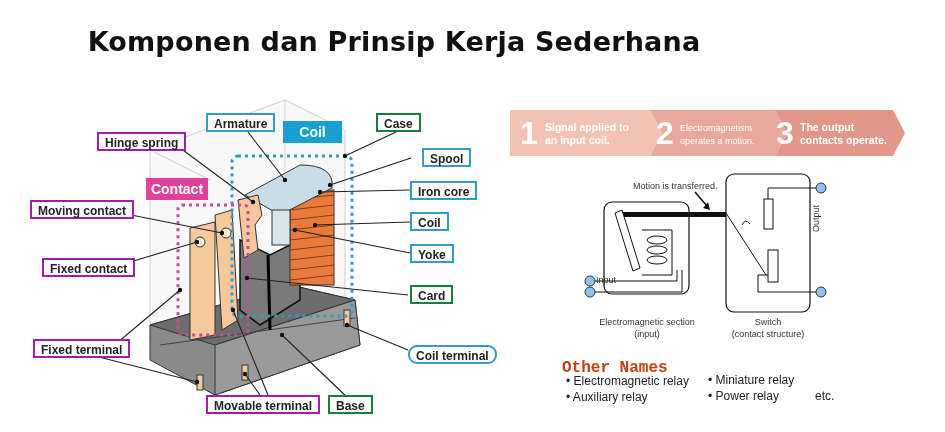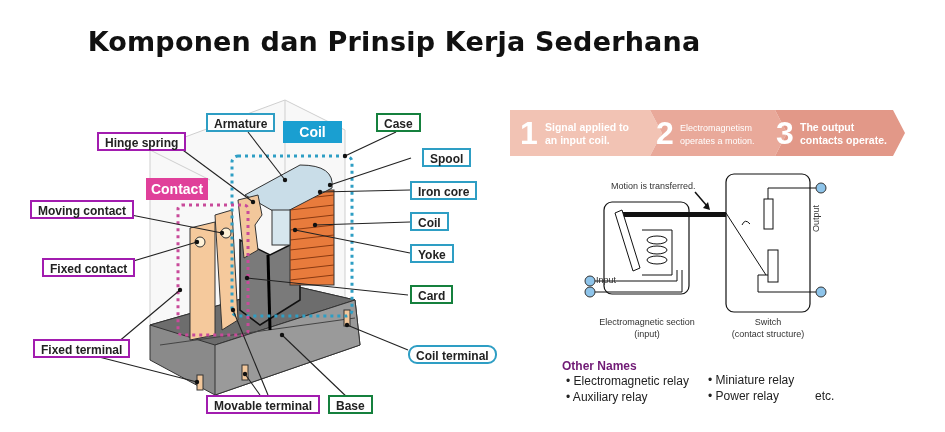--- a/index.html
+++ b/index.html
@@ -7,21 +7,21 @@
   .title { position:absolute; left:0; top:26px; width:788px; text-align:center; font-family:"DejaVu Sans", sans-serif; font-weight:bold; font-size:27px; color:#111; letter-spacing:0.2px; }
   svg { position:absolute; left:0; top:0; }
   .lbl { position:absolute; background:#fff; font-family:"Liberation Sans", sans-serif; font-weight:bold; font-size:12px; color:#222; padding:0 6px; height:19px; line-height:19px; box-sizing:border-box; white-space:nowrap; }
   .pink { border:2px solid #a21caf; }
   .blue { border:2px solid #2e9ec4; }
   .tan  { border:2px solid #15803d; }
   .tag { position:absolute; color:#fff; font-family:"Liberation Sans", sans-serif; font-weight:bold; font-size:14px; height:22px; line-height:22px; text-align:center; }
   .step-num { position:absolute; color:#fff; font-family:"Liberation Sans", sans-serif; font-weight:bold; font-size:32px; line-height:32px; }
   .step-txt { position:absolute; color:#fff; font-family:"Liberation Sans", sans-serif; font-weight:bold; font-size:10.5px; line-height:13px; }
   .small { position:absolute; font-family:"Liberation Sans", sans-serif; font-size:9px; color:#333; text-align:center; line-height:12px; }
-  .other-h { position:absolute; font-family:Liberation Sans, sans-serif; font-weight:bold; font-size:12px; color:#701a75; }
+  .other-h { position:absolute; font-family:Liberation Mono, monospace; font-weight:bold; font-size:16px; color:#c2410c; }
   .other-i { position:absolute; font-family:"Liberation Sans", sans-serif; font-size:12px; color:#222; }
 </style>
 </head>
 <body>
 
 <div class="title">Komponen dan Prinsip Kerja Sederhana</div>
 
 <svg width="945" height="432" viewBox="0 0 945 432">
 
   <g stroke="#cfcfcf" stroke-width="1" fill="#f4f4f4" fill-opacity="0.6">
@@ -168,21 +168,21 @@
 <div class="lbl pink" style="left:206px;top:395px;">Movable terminal</div>
 <div class="lbl tan" style="left:328px;top:395px;">Base</div>
 
 <div class="step-num" style="left:520px;top:117px;">1</div>
 <div class="step-txt" style="left:545px;top:121px;"><span>Signal applied to</span><br><span>an input coil.</span></div>
 <div class="step-num" style="left:656px;top:117px;">2</div>
 <div class="step-txt" style="left:680px;top:122px;font-size:9px;font-weight:normal;"><span>Electromagnetism</span><br><span>operates a motion.</span></div>
 <div class="step-num" style="left:776px;top:117px;">3</div>
 <div class="step-txt" style="left:800px;top:121px;"><span>The output</span><br><span>contacts operate.</span></div>
 
-<div class="small" style="left:611px;top:180px;">Motion is transferred.</div>
+<div class="small" style="left:633px;top:180px;">Motion is transferred.</div>
 <div class="small" style="left:556px;top:274px;padding-left:40px;">Input</div>
 <div class="small" style="left:810px;top:232px;transform:rotate(-90deg);transform-origin:left top;">Output</div>
 <div class="small" style="left:594px;top:316px;width:106px;"><span>Electromagnetic section</span><br><span>(input)</span></div>
 <div class="small" style="left:718px;top:316px;width:100px;"><span>Switch</span><br><span>(contact structure)</span></div>
 
 <div class="other-h" style="left:562px;top:359px;">Other Names</div>
 <div class="other-i" style="left:566px;top:374px;">• Electromagnetic relay</div>
 <div class="other-i" style="left:566px;top:390px;">• Auxiliary relay</div>
 <div class="other-i" style="left:708px;top:373px;">• Miniature relay</div>
 <div class="other-i" style="left:708px;top:389px;">• Power relay</div>

